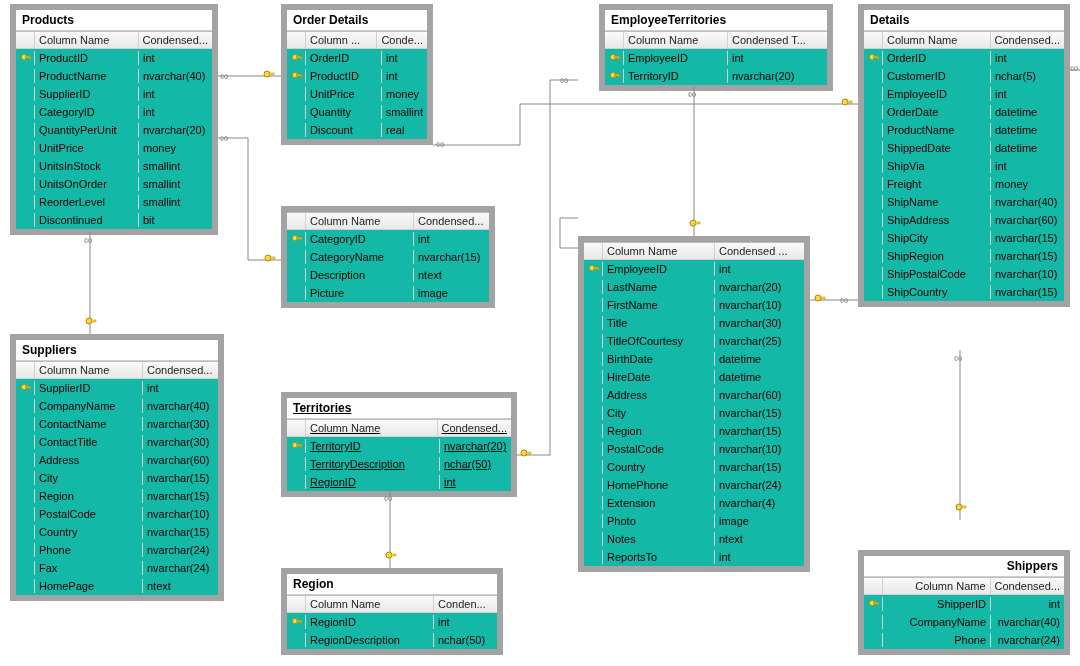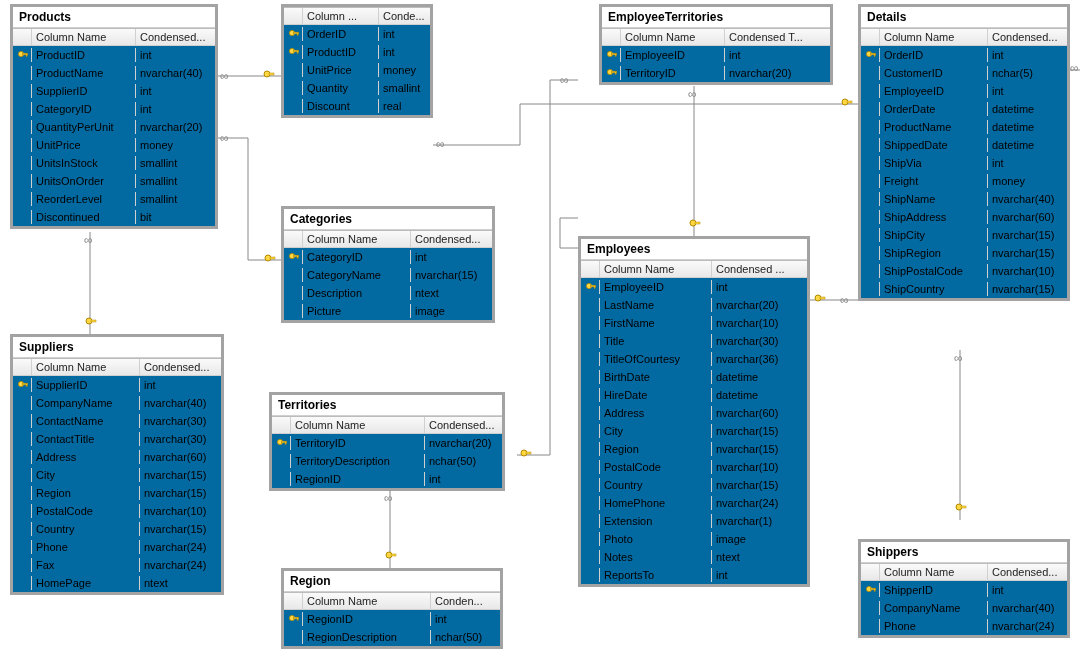--- a/index.html
+++ b/index.html
@@ -8,22 +8,22 @@
     font-family: "Segoe UI", Tahoma, sans-serif;
     font-size: 11px;
     background: #fff;
     width: 1080px;
     height: 666px;
     position: relative;
     overflow: hidden;
   }
   .table-box {
     position: absolute;
-    background: #0369a1;
-    border: 3px solid #a3a3a3;
+    background: #14b8a6;
+    border: 6px solid #a3a3a3;
   }
   .table-title {
     font-weight: bold;
     font-size: 12px;
     padding: 3px 6px 3px 6px;
     background: #fff;
     border-bottom: 1px solid #d0d0d0;
   }
   .headers {
     display: flex;
@@ -134,20 +134,21 @@
       </div>
       <div class="row">
         <div class="col-key"></div>
         <div class="col-name" style="width:104px">Discontinued</div>
         <div class="col-type">bit</div>
       </div>
     </div>
 </div>
 
 <div class="table-box" style="left:281px; top:4px; width:152px;">
+  <div class="table-title">Order Details</div>
   <div class="headers">
     <div class="col-key"></div>
     <div class="col-name" style="width:76px">Column ...</div>
     <div class="col-type">Conde...</div>
   </div>
   <div id="rows-orderDetails">
       <div class="row">
         <div class="col-key">
           <span class="key-icon">
             <svg width="12" height="12" viewBox="0 0 12 12">
@@ -311,21 +312,20 @@
       </div>
       <div class="row">
         <div class="col-key"></div>
         <div class="col-name" style="width:108px">ShipCountry</div>
         <div class="col-type">nvarchar(15)</div>
       </div>
     </div>
 </div>
 
 <div class="table-box" style="left:281px; top:206px; width:214px;">
-  <div class="table-title">Categories</div>
   <div class="headers">
     <div class="col-key"></div>
     <div class="col-name" style="width:108px">Column Name</div>
     <div class="col-type">Condensed...</div>
   </div>
   <div id="rows-categories">
       <div class="row">
         <div class="col-key">
           <span class="key-icon">
             <svg width="12" height="12" viewBox="0 0 12 12">
@@ -428,21 +428,21 @@
         <div class="col-type">nvarchar(24)</div>
       </div>
       <div class="row">
         <div class="col-key"></div>
         <div class="col-name" style="width:108px">HomePage</div>
         <div class="col-type">ntext</div>
       </div>
     </div>
 </div>
 
-<div class="table-box" style="left:269px; top:392px; width:236px;">
+<div class="table-box" style="left:281px; top:392px; width:236px;text-decoration:underline;">
   <div class="table-title">Territories</div>
   <div class="headers">
     <div class="col-key"></div>
     <div class="col-name" style="width:134px">Column Name</div>
     <div class="col-type">Condensed...</div>
   </div>
   <div id="rows-territories">
       <div class="row">
         <div class="col-key">
           <span class="key-icon">
@@ -492,21 +492,20 @@
       </div>
       <div class="row">
         <div class="col-key"></div>
         <div class="col-name" style="width:128px">RegionDescription</div>
         <div class="col-type">nchar(50)</div>
       </div>
     </div>
 </div>
 
 <div class="table-box" style="left:578px; top:236px; width:232px;">
-  <div class="table-title">Employees</div>
   <div class="headers">
     <div class="col-key"></div>
     <div class="col-name" style="width:112px">Column Name</div>
     <div class="col-type">Condensed ...</div>
   </div>
   <div id="rows-employees">
       <div class="row">
         <div class="col-key">
           <span class="key-icon">
             <svg width="12" height="12" viewBox="0 0 12 12">
@@ -530,21 +529,21 @@
         <div class="col-type">nvarchar(10)</div>
       </div>
       <div class="row">
         <div class="col-key"></div>
         <div class="col-name" style="width:112px">Title</div>
         <div class="col-type">nvarchar(30)</div>
       </div>
       <div class="row">
         <div class="col-key"></div>
         <div class="col-name" style="width:112px">TitleOfCourtesy</div>
-        <div class="col-type">nvarchar(36)</div>
+        <div class="col-type">nvarchar(25)</div>
       </div>
       <div class="row">
         <div class="col-key"></div>
         <div class="col-name" style="width:112px">BirthDate</div>
         <div class="col-type">datetime</div>
       </div>
       <div class="row">
         <div class="col-key"></div>
         <div class="col-name" style="width:112px">HireDate</div>
         <div class="col-type">datetime</div>
@@ -575,41 +574,41 @@
         <div class="col-type">nvarchar(15)</div>
       </div>
       <div class="row">
         <div class="col-key"></div>
         <div class="col-name" style="width:112px">HomePhone</div>
         <div class="col-type">nvarchar(24)</div>
       </div>
       <div class="row">
         <div class="col-key"></div>
         <div class="col-name" style="width:112px">Extension</div>
-        <div class="col-type">nvarchar(1)</div>
+        <div class="col-type">nvarchar(4)</div>
       </div>
       <div class="row">
         <div class="col-key"></div>
         <div class="col-name" style="width:112px">Photo</div>
         <div class="col-type">image</div>
       </div>
       <div class="row">
         <div class="col-key"></div>
         <div class="col-name" style="width:112px">Notes</div>
         <div class="col-type">ntext</div>
       </div>
       <div class="row">
         <div class="col-key"></div>
         <div class="col-name" style="width:112px">ReportsTo</div>
         <div class="col-type">int</div>
       </div>
     </div>
 </div>
 
-<div class="table-box" style="left:858px; top:539px; width:212px;">
+<div class="table-box" style="left:858px; top:550px; width:212px;text-align:right;">
   <div class="table-title">Shippers</div>
   <div class="headers">
     <div class="col-key"></div>
     <div class="col-name" style="width:108px">Column Name</div>
     <div class="col-type">Condensed...</div>
   </div>
   <div id="rows-shippers">
       <div class="row">
         <div class="col-key">
           <span class="key-icon">

